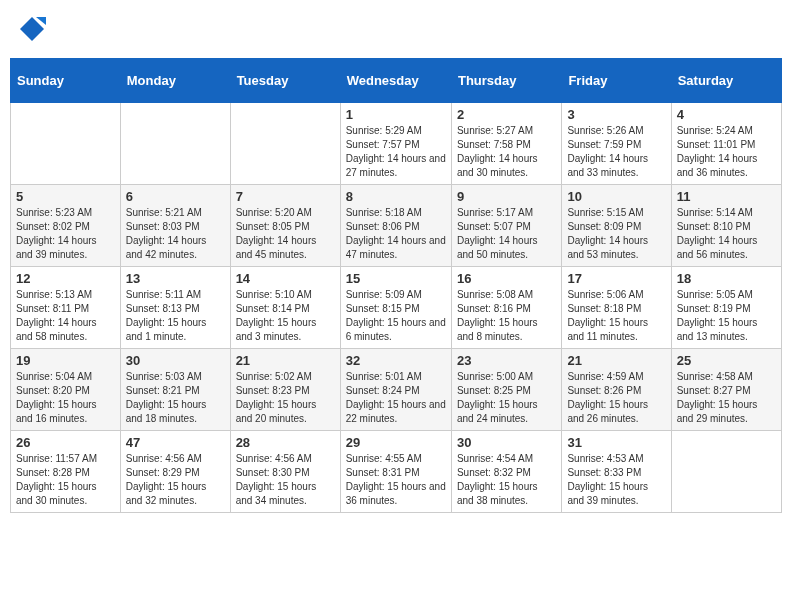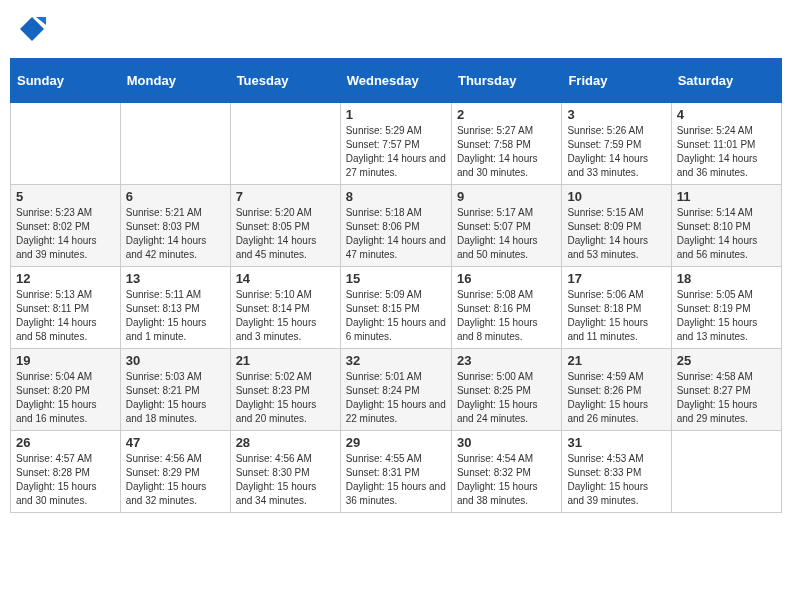--- a/index.html
+++ b/index.html
@@ -285,21 +285,21 @@
         <td>
           <span class="day-num">25</span>
           <div class="cell-content">Sunrise: 4:58 AM
 Sunset: 8:27 PM
 Daylight: 15 hours and 29 minutes.</div>
         </td>
       </tr>
       <tr>
         <td>
           <span class="day-num">26</span>
-          <div class="cell-content">Sunrise: 4:57 AM
+          <div class="cell-content">Sunrise: 11:57 AM
 Sunset: 8:28 PM
 Daylight: 15 hours and 30 minutes.</div>
         </td>
         <td>
           <span class="day-num">47</span>
           <div class="cell-content">Sunrise: 4:56 AM
 Sunset: 8:29 PM
 Daylight: 15 hours and 32 minutes.</div>
         </td>
         <td>

